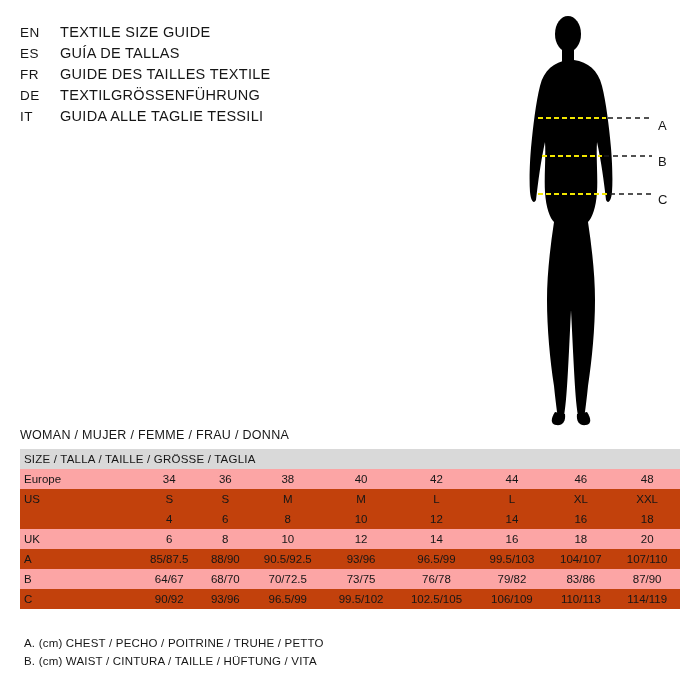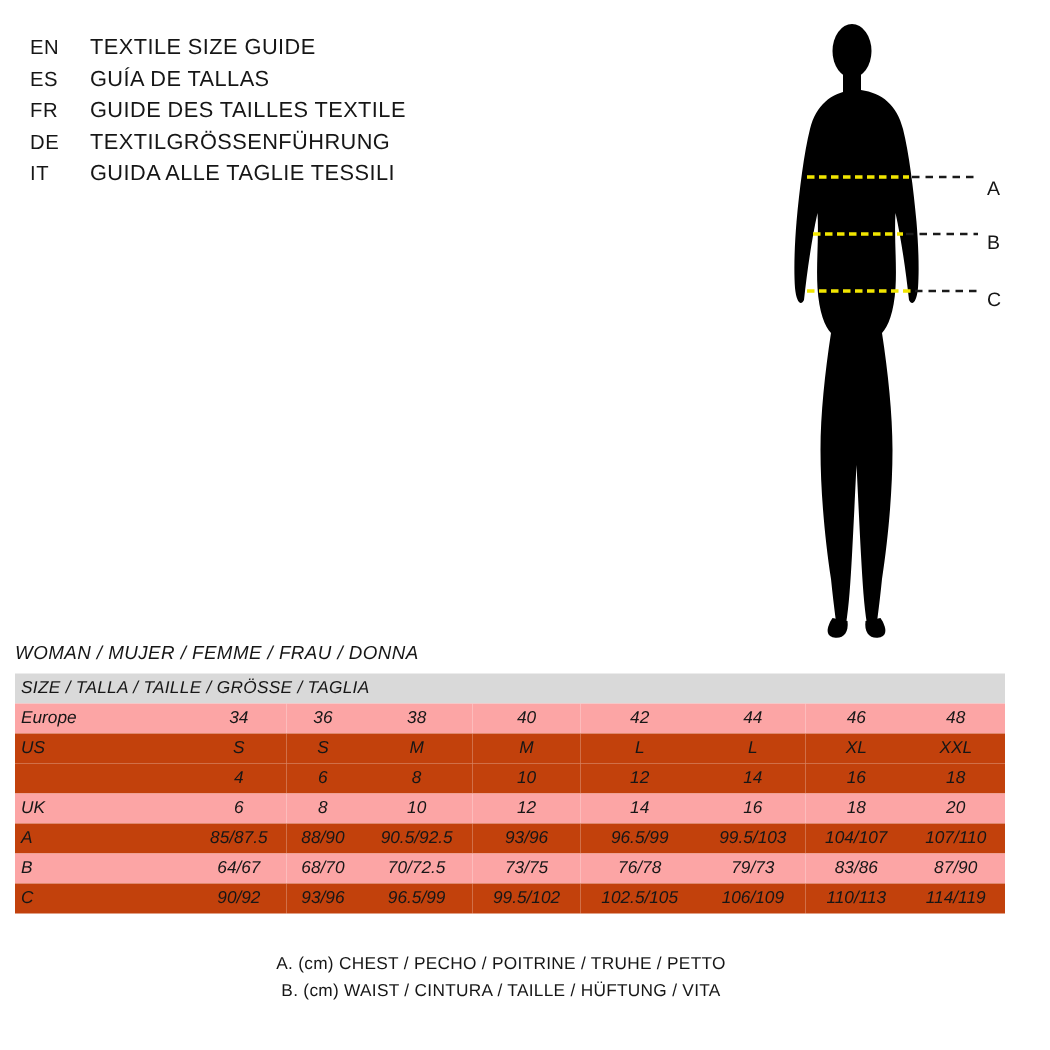--- a/index.html
+++ b/index.html
@@ -57,24 +57,23 @@
     color: #161616;
     letter-spacing: 0.3px;
   }
   .label-a { left: 158px; top: 110px; }
   .label-b { left: 158px; top: 146px; }
   .label-c { left: 158px; top: 184px; }
 
   
   .table-wrap {
     position: absolute;
-    left: 10px;
+    left: 20px;
     top: 428px;
     width: 660px;
-    font-style: italic;
   }
   .woman-heading {
     font-size: 12.5px;
     letter-spacing: 0.3px;
     color: #161616;
     margin-bottom: 7px;
   }
   table.size-table {
     border-collapse: collapse;
     width: 660px;
@@ -101,21 +100,20 @@
     position: absolute;
     left: 24px;
     top: 634px;
     width: 620px;
   }
   .footnote {
     font-size: 11.5px;
     line-height: 18px;
     color: #161616;
     letter-spacing: 0.2px;
-    text-align: center;
   }
 </style>
 </head>
 <body>
 
 <div class="lang-block">
   <div class="lang-row">
     <span class="lang-code">EN</span>
     <span class="lang-title">TEXTILE SIZE GUIDE</span>
   </div>
@@ -262,21 +260,21 @@
         <td class="cell">107/110</td>
       </tr>
 
       <tr class="row-plain">
         <td class="col-label">B</td>
         <td class="cell">64/67</td>
         <td class="cell">68/70</td>
         <td class="cell">70/72.5</td>
         <td class="cell">73/75</td>
         <td class="cell">76/78</td>
-        <td class="cell">79/73</td>
+        <td class="cell">79/82</td>
         <td class="cell">83/86</td>
         <td class="cell">87/90</td>
       </tr>
 
       <tr class="row-shade">
         <td class="col-label">C</td>
         <td class="cell">90/92</td>
         <td class="cell">93/96</td>
         <td class="cell">96.5/99</td>
         <td class="cell">99.5/102</td>

